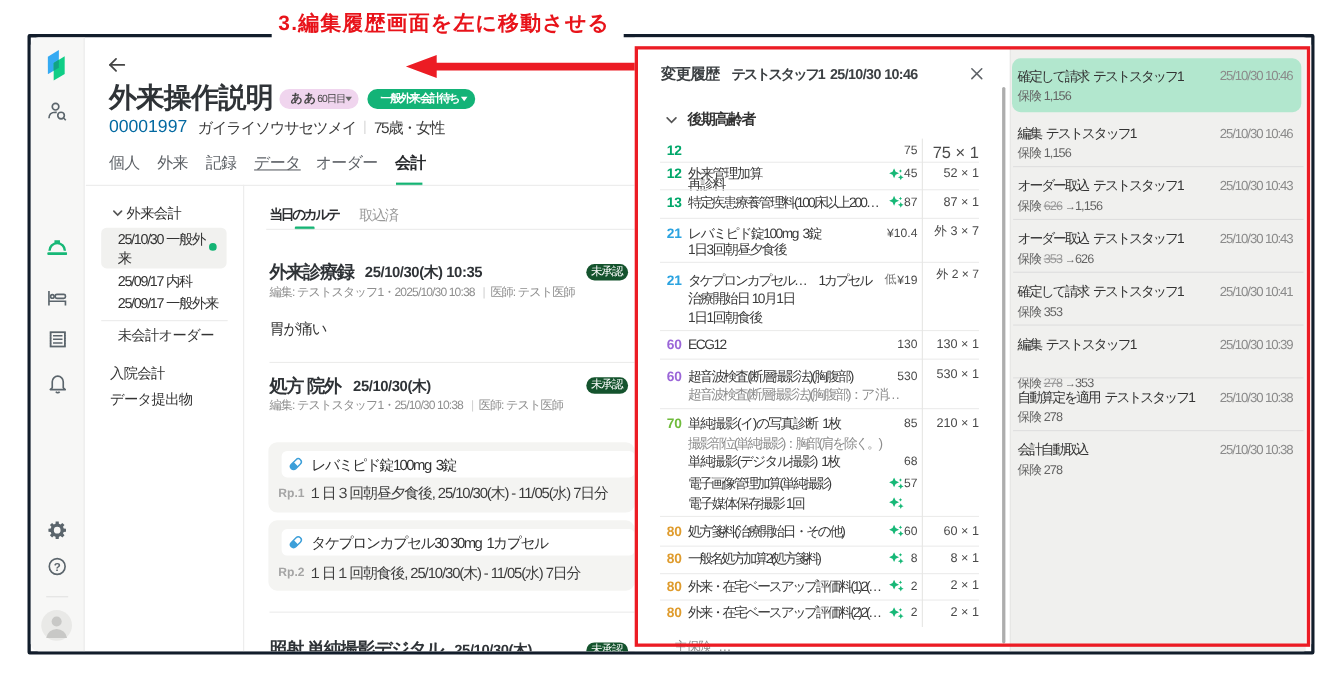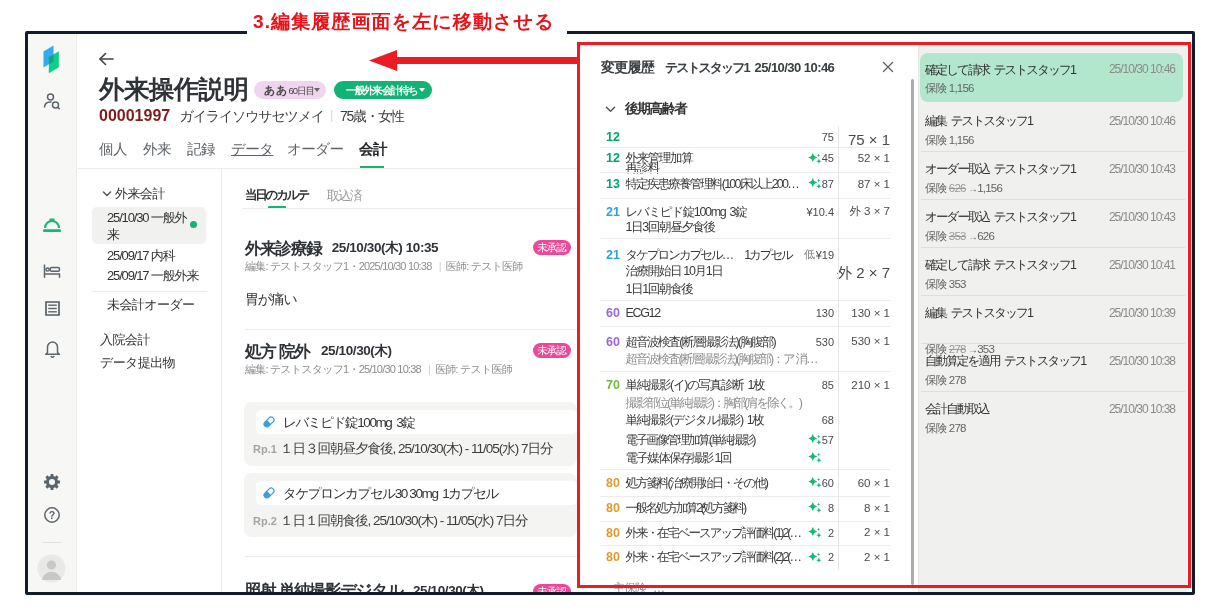--- a/index.html
+++ b/index.html
@@ -12,21 +12,21 @@
   #sidebar{position:absolute;left:0;top:0;width:49px;height:558px;background:#f7f7f6;border-right:1px solid #ececeb;box-sizing:border-box;}
   #drawer{position:absolute;left:549px;top:0;width:341px;height:558px;background:#fff;z-index:20;}
   #rpanel{position:absolute;left:890px;top:9px;width:269px;height:549px;background:#f0f0ee;border-left:1px solid #e6e6e4;box-sizing:border-box;z-index:21;}
   #redrect{left:577px;top:42px;width:614px;height:546px;border:3px solid #ec1c24;box-sizing:border-box;z-index:60;}
   #topwhite{left:247px;top:26px;width:320px;height:12px;background:#fff;z-index:5;}
   .annot{position:absolute;left:253px;top:12px;font-size:19px;line-height:1;font-weight:bold;color:#e8131a;z-index:6;white-space:nowrap;letter-spacing:1.1px;}
   .num{position:absolute;width:15px;text-align:right;font-weight:bold;font-size:12.5px;line-height:1;left:28px;}
   .rowt{position:absolute;font-size:12.5px;color:#3a3a3a;white-space:nowrap;line-height:1;letter-spacing:-1.35px;}
   .amt{position:absolute;text-align:right;font-size:11px;color:#4a4a4a;white-space:nowrap;line-height:1;}
   .gray{color:#8e8e8e;}
-  .badge{position:absolute;background:#ec4899;color:#fff;font-size:10.5px;border-radius:8px;
+  .badge{position:absolute;background:#14532d;color:#fff;font-size:10.5px;border-radius:8px;
          text-align:center;line-height:15px;width:38px;height:15px;letter-spacing:-1px;}
 </style></head>
 <body>
 <div id="frame" class="abs"></div>
 <div id="app">
 
 <div id="sidebar"></div>
 <svg class="abs" style="left:14px;top:10px;" width="20" height="31" viewBox="0 0 20 31">
 <polygon points="1.5,7.5 11.5,1.5 11.5,17.5 1.5,23.5" fill="#35aaf2"></polygon>
 <polygon points="6.8,13.2 16.8,7.2 16.8,23.2 6.8,29.2" fill="#0fce86"></polygon>
@@ -81,21 +81,21 @@
 <div class="t" style="left:71px;top:42.5px;font-size:25.5px;font-weight:bold;color:#2f3337;letter-spacing:-0.6px;">外来操作説明</div>
 <div class="abs" style="left:226px;top:47px;width:72px;height:18px;border-radius:9px;background:#f0d5ee;">
 <span style="position:absolute;left:10px;top:3.5px;font-size:11px;line-height:1;font-weight:bold;color:#454545;letter-spacing:0.8px;">ああ</span>
 <span style="position:absolute;left:34.5px;top:4.5px;font-size:9.5px;line-height:1;color:#454545;letter-spacing:-1px;">60日目</span>
 <span style="position:absolute;right:6px;top:7px;width:0;height:0;border-left:3.5px solid transparent;border-right:3.5px solid transparent;border-top:4.5px solid #666;"></span>
 </div>
 <div class="abs" style="left:306px;top:47px;width:98px;height:18px;border-radius:9px;background:#13b377;">
 <span style="position:absolute;left:12px;top:4px;font-size:10.5px;line-height:1;font-weight:bold;color:#fff;letter-spacing:-1.8px;">一般外来 会計待ち</span>
 <span style="position:absolute;right:7px;top:7px;width:0;height:0;border-left:3.5px solid transparent;border-right:3.5px solid transparent;border-top:4.5px solid #fff;"></span>
 </div>
-<div class="t" style="left:71px;top:74px;font-size:16px;font-weight:bold;color:#7f1d1d;">00001997</div>
+<div class="t" style="left:71px;top:74px;font-size:16px;font-weight:normal;color:#0369a1;">00001997</div>
 <div class="t" style="left:151.5px;top:74.5px;font-size:14px;color:#3c3c3c;letter-spacing:-1.2px;">ガイライソウサセツメイ</div>
 <div class="t" style="left:302px;top:74px;font-size:13px;color:#d8d8d8;">|</div>
 <div class="t" style="left:312px;top:74.5px;font-size:14px;color:#3c3c3c;letter-spacing:-1.35px;">75歳・女性</div>
 <div class="t" style="left:71px;top:108.3px;font-size:14.5px;color:#5f6368;letter-spacing:-0.6px;">個人</div>
 <div class="t" style="left:115px;top:108.3px;font-size:14.5px;color:#5f6368;letter-spacing:-0.6px;">外来</div>
 <div class="t" style="left:159px;top:108.3px;font-size:14.5px;color:#5f6368;letter-spacing:-0.6px;">記録</div>
 <div class="t" style="left:203px;top:108.3px;font-size:14.5px;color:#5f6368;letter-spacing:-0.6px;text-decoration:underline;">データ</div>
 <div class="t" style="left:259px;top:108.3px;font-size:14.5px;color:#5f6368;letter-spacing:-0.6px;">オーダー</div>
 <div class="t" style="left:331px;top:108.3px;font-size:14.5px;font-weight:bold;color:#26282b;letter-spacing:-0.6px;">会計</div>
 <div class="abs" style="left:332px;top:131.5px;width:24px;height:3px;background:#14b474;"></div>
@@ -196,21 +196,21 @@
 <div class="num" style="top:171.5px;color:#2ba3e0;">21</div>
       <div class="rowt" style="left:48.5px;top:171.5px;color:#3a3a3a;">レバミピド錠100mg&nbsp; 3錠</div>
       <div class="amt" style="right:84px;top:172.5px;width:60px;">¥10.4</div>
       <div class="amt" style="right:28px;top:172.3px;width:70px;font-size:11.5px;">外 3 × 7</div>
 <div class="rowt" style="left:48.5px;top:187.4px;color:#3a3a3a;">1日3回朝昼夕食後</div>
 <div class="sep" style="left:23px;top:204.3px;width:290px;"></div>
 <div class="num" style="top:214.5px;color:#2ba3e0;">21</div>
       <div class="rowt" style="left:48.5px;top:214.5px;color:#3a3a3a;letter-spacing:-2.1px;">タケプロンカプセル…<span style="padding-left:12px">1カプセル</span></div>
       <div class="rowt" style="left:227px;top:215.3px;color:#777;font-size:11px;letter-spacing:0;">低</div>
       <div class="amt" style="right:84px;top:215.5px;width:60px;">¥19</div>
-      <div class="amt" style="right:28px;top:231px;width:70px;font-size:15px;padding-left:32px;">外 2 × 7</div>
+      <div class="amt" style="right:28px;top:211px;width:70px;font-size:11px;padding-left:32px;">外 2 × 7</div>
 <div class="rowt" style="left:48.5px;top:231.1px;color:#3a3a3a;">治療開始日 10月1日</div>
 <div class="rowt" style="left:48.5px;top:248.5px;color:#3a3a3a;">1日1回朝食後</div>
 <div class="sep" style="left:23px;top:266.0px;width:290px;"></div>
 <div class="num" style="top:273.2px;color:#9b66d8;">60</div>
       <div class="rowt" style="left:48.5px;top:273.2px;color:#3a3a3a;">ECG12</div>
       <div class="amt" style="right:84px;top:274.2px;width:60px;">130</div>
       <div class="amt" style="right:28px;top:274.0px;width:70px;font-size:11.5px;">130 × 1</div>
 <div class="sep" style="left:23px;top:292.0px;width:290px;"></div>
 <div class="num" style="top:301.5px;color:#9b66d8;">60</div>
       <div class="rowt" style="left:48.5px;top:301.5px;color:#3a3a3a;letter-spacing:-1.75px;">超音波検査(断層撮影法)(胸腹部)</div>

